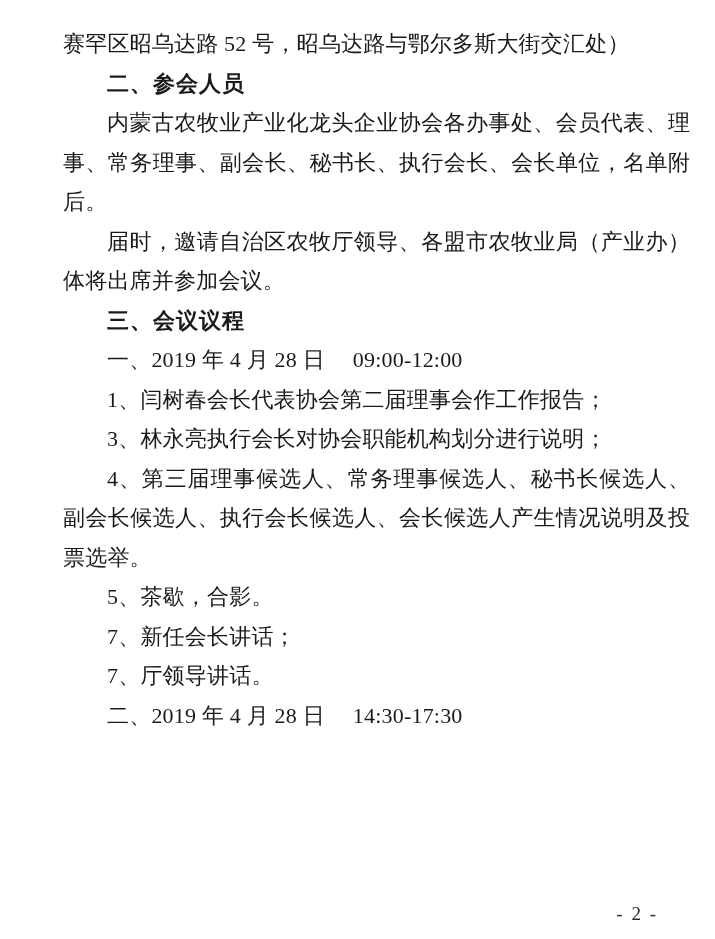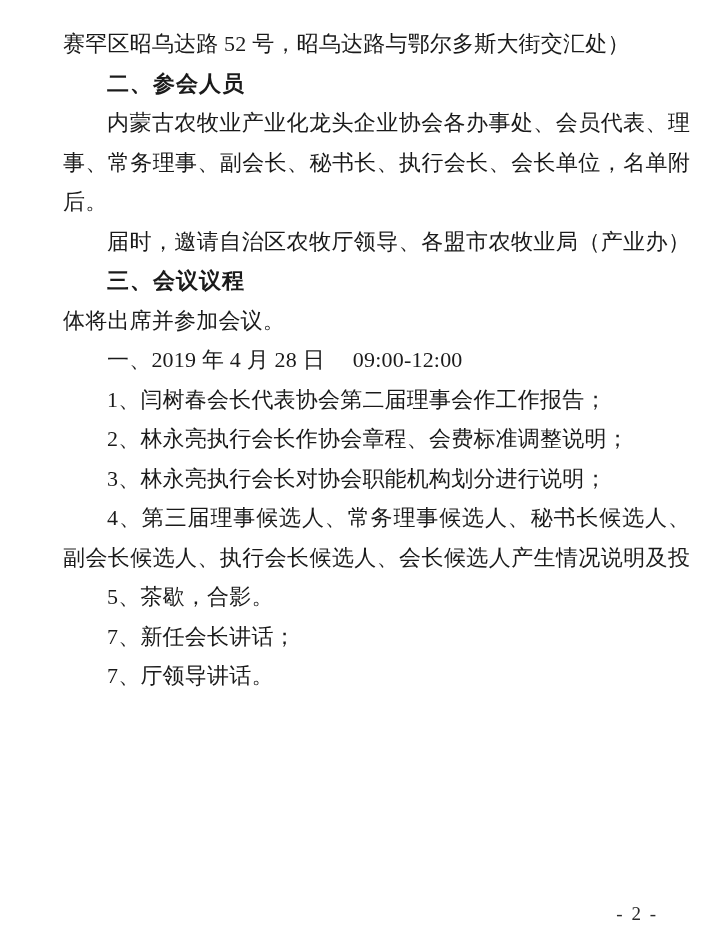--- a/index.html
+++ b/index.html
@@ -63,26 +63,27 @@
 <body>
 
 <div class="page">
   <div class="doc-body">
     <div class="ln">赛罕区昭乌达路 52 号，昭乌达路与鄂尔多斯大街交汇处）</div>
     <div class="ln ind hd">二、参会人员</div>
     <div class="ln ind jf">内蒙古农牧业产业化龙头企业协会各办事处、会员代表、理</div>
     <div class="ln jf">事、常务理事、副会长、秘书长、执行会长、会长单位，名单附</div>
     <div class="ln">后。</div>
     <div class="ln ind jf">届时，邀请自治区农牧厅领导、各盟市农牧业局（产业办）</div>
+    <div class="ln">体将出席并参加会议。</div>
     <div class="ln ind hd">三、会议议程</div>
-    <div class="ln">体将出席并参加会议。</div>
     <div class="ln ind">一、2019 年 4 月 28 日　 09:00-12:00</div>
     <div class="ln ind">1、闫树春会长代表协会第二届理事会作工作报告；</div>
-    <div class="ln ind">2、林永亮执行会长作协会章程、会费标准调整说明；</div>
     <div class="ln ind">3、林永亮执行会长对协会职能机构划分进行说明；</div>
     <div class="ln ind jf">4、第三届理事候选人、常务理事候选人、秘书长候选人、</div>
     <div class="ln jf">副会长候选人、执行会长候选人、会长候选人产生情况说明及投</div>
+    <div class="ln">票选举。</div>
     <div class="ln ind">5、茶歇，合影。</div>
     <div class="ln ind">7、新任会长讲话；</div>
     <div class="ln ind">7、厅领导讲话。</div>
+    <div class="ln ind">二、2019 年 4 月 28 日　 14:30-17:30</div>
   </div>
   <div class="page-number">- 2 -</div>
 </div>
 
 </body></html>

